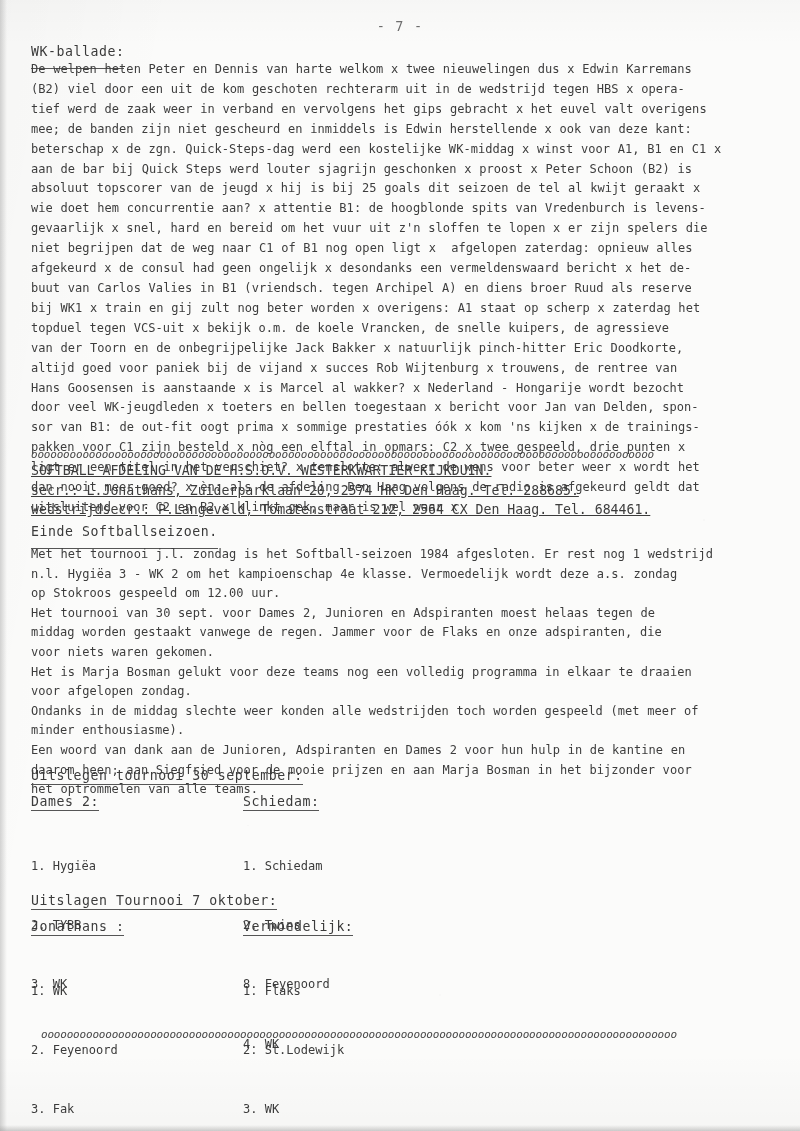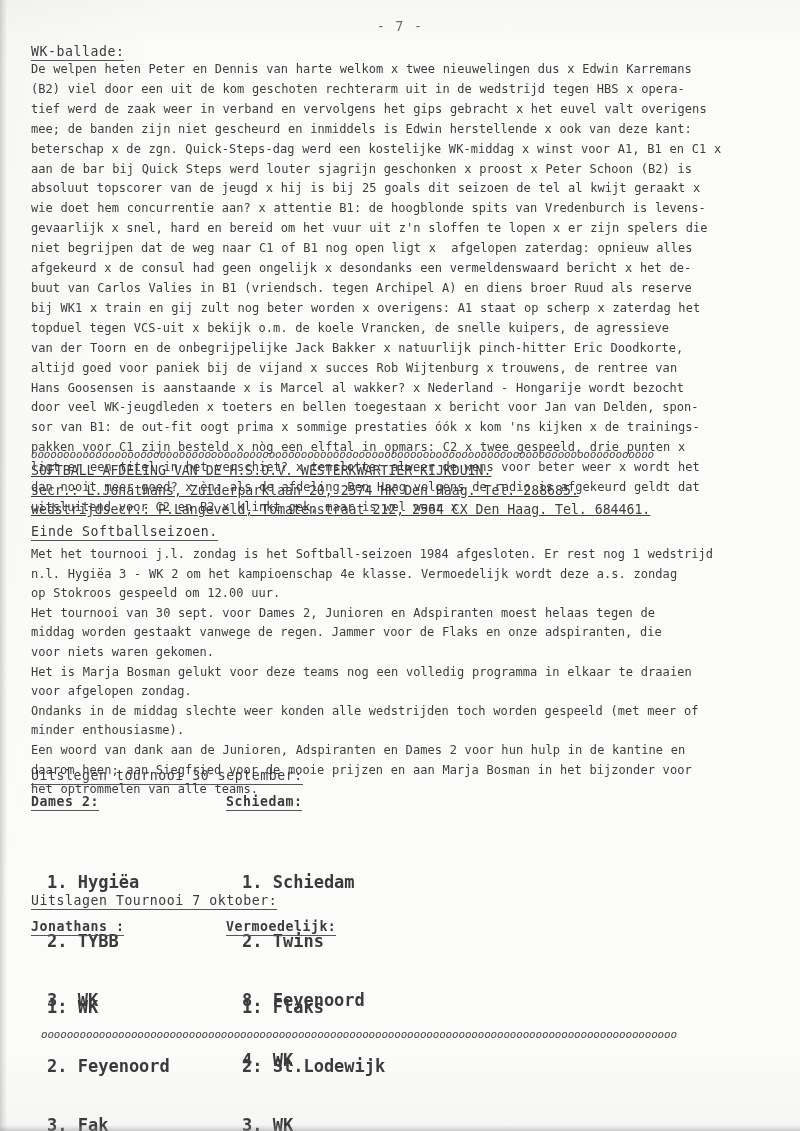--- a/index.html
+++ b/index.html
@@ -69,21 +69,21 @@
     left: 31px;
     right: 18px;
   }
 
   .hd {
     font-size: 13.2px;
     letter-spacing: .55px;
     color: #3a3a3a;
     display: inline-block;
     border-bottom: 1px solid #555;
-    padding-bottom: 0px;
+    padding-bottom: 8px;
     line-height: 16px;
     white-space: pre;
   }
 
   .body-block {
     font-size: 12px;
     line-height: 19.9px;
     letter-spacing: .05px;
     white-space: pre-wrap;
     color: #3d3d3d;
@@ -109,39 +109,38 @@
     color: #3d3d3d;
   }
 
   .results {
     position: absolute;
     left: 31px;
     right: 18px;
   }
   .results-grid {
     display: flex;
-    gap: 0;
-    font-weight: bold;
+    gap: 17px;
   }
   .results-col { width: 195px; }
   .results-col.wide { width: 300px; }
   .res-head {
     font-size: 13.2px;
     letter-spacing: .55px;
     display: inline-block;
     border-bottom: 1px solid #555;
     line-height: 16px;
     margin-bottom: 6px;
     white-space: pre;
   }
   .res-list {
     list-style: none;
-    margin: 16px;
+    margin: 0;
     padding: 0;
-    font-size: 17px;
+    font-size: 12px;
     line-height: 19.8px;
     white-space: pre;
   }
   .res-list li { white-space: pre; }
 
   
   .body-block, .addr, .res-list li, .hd, .res-head { text-rendering: optimizeLegibility; }
 </style>
 </head>
 <body>

